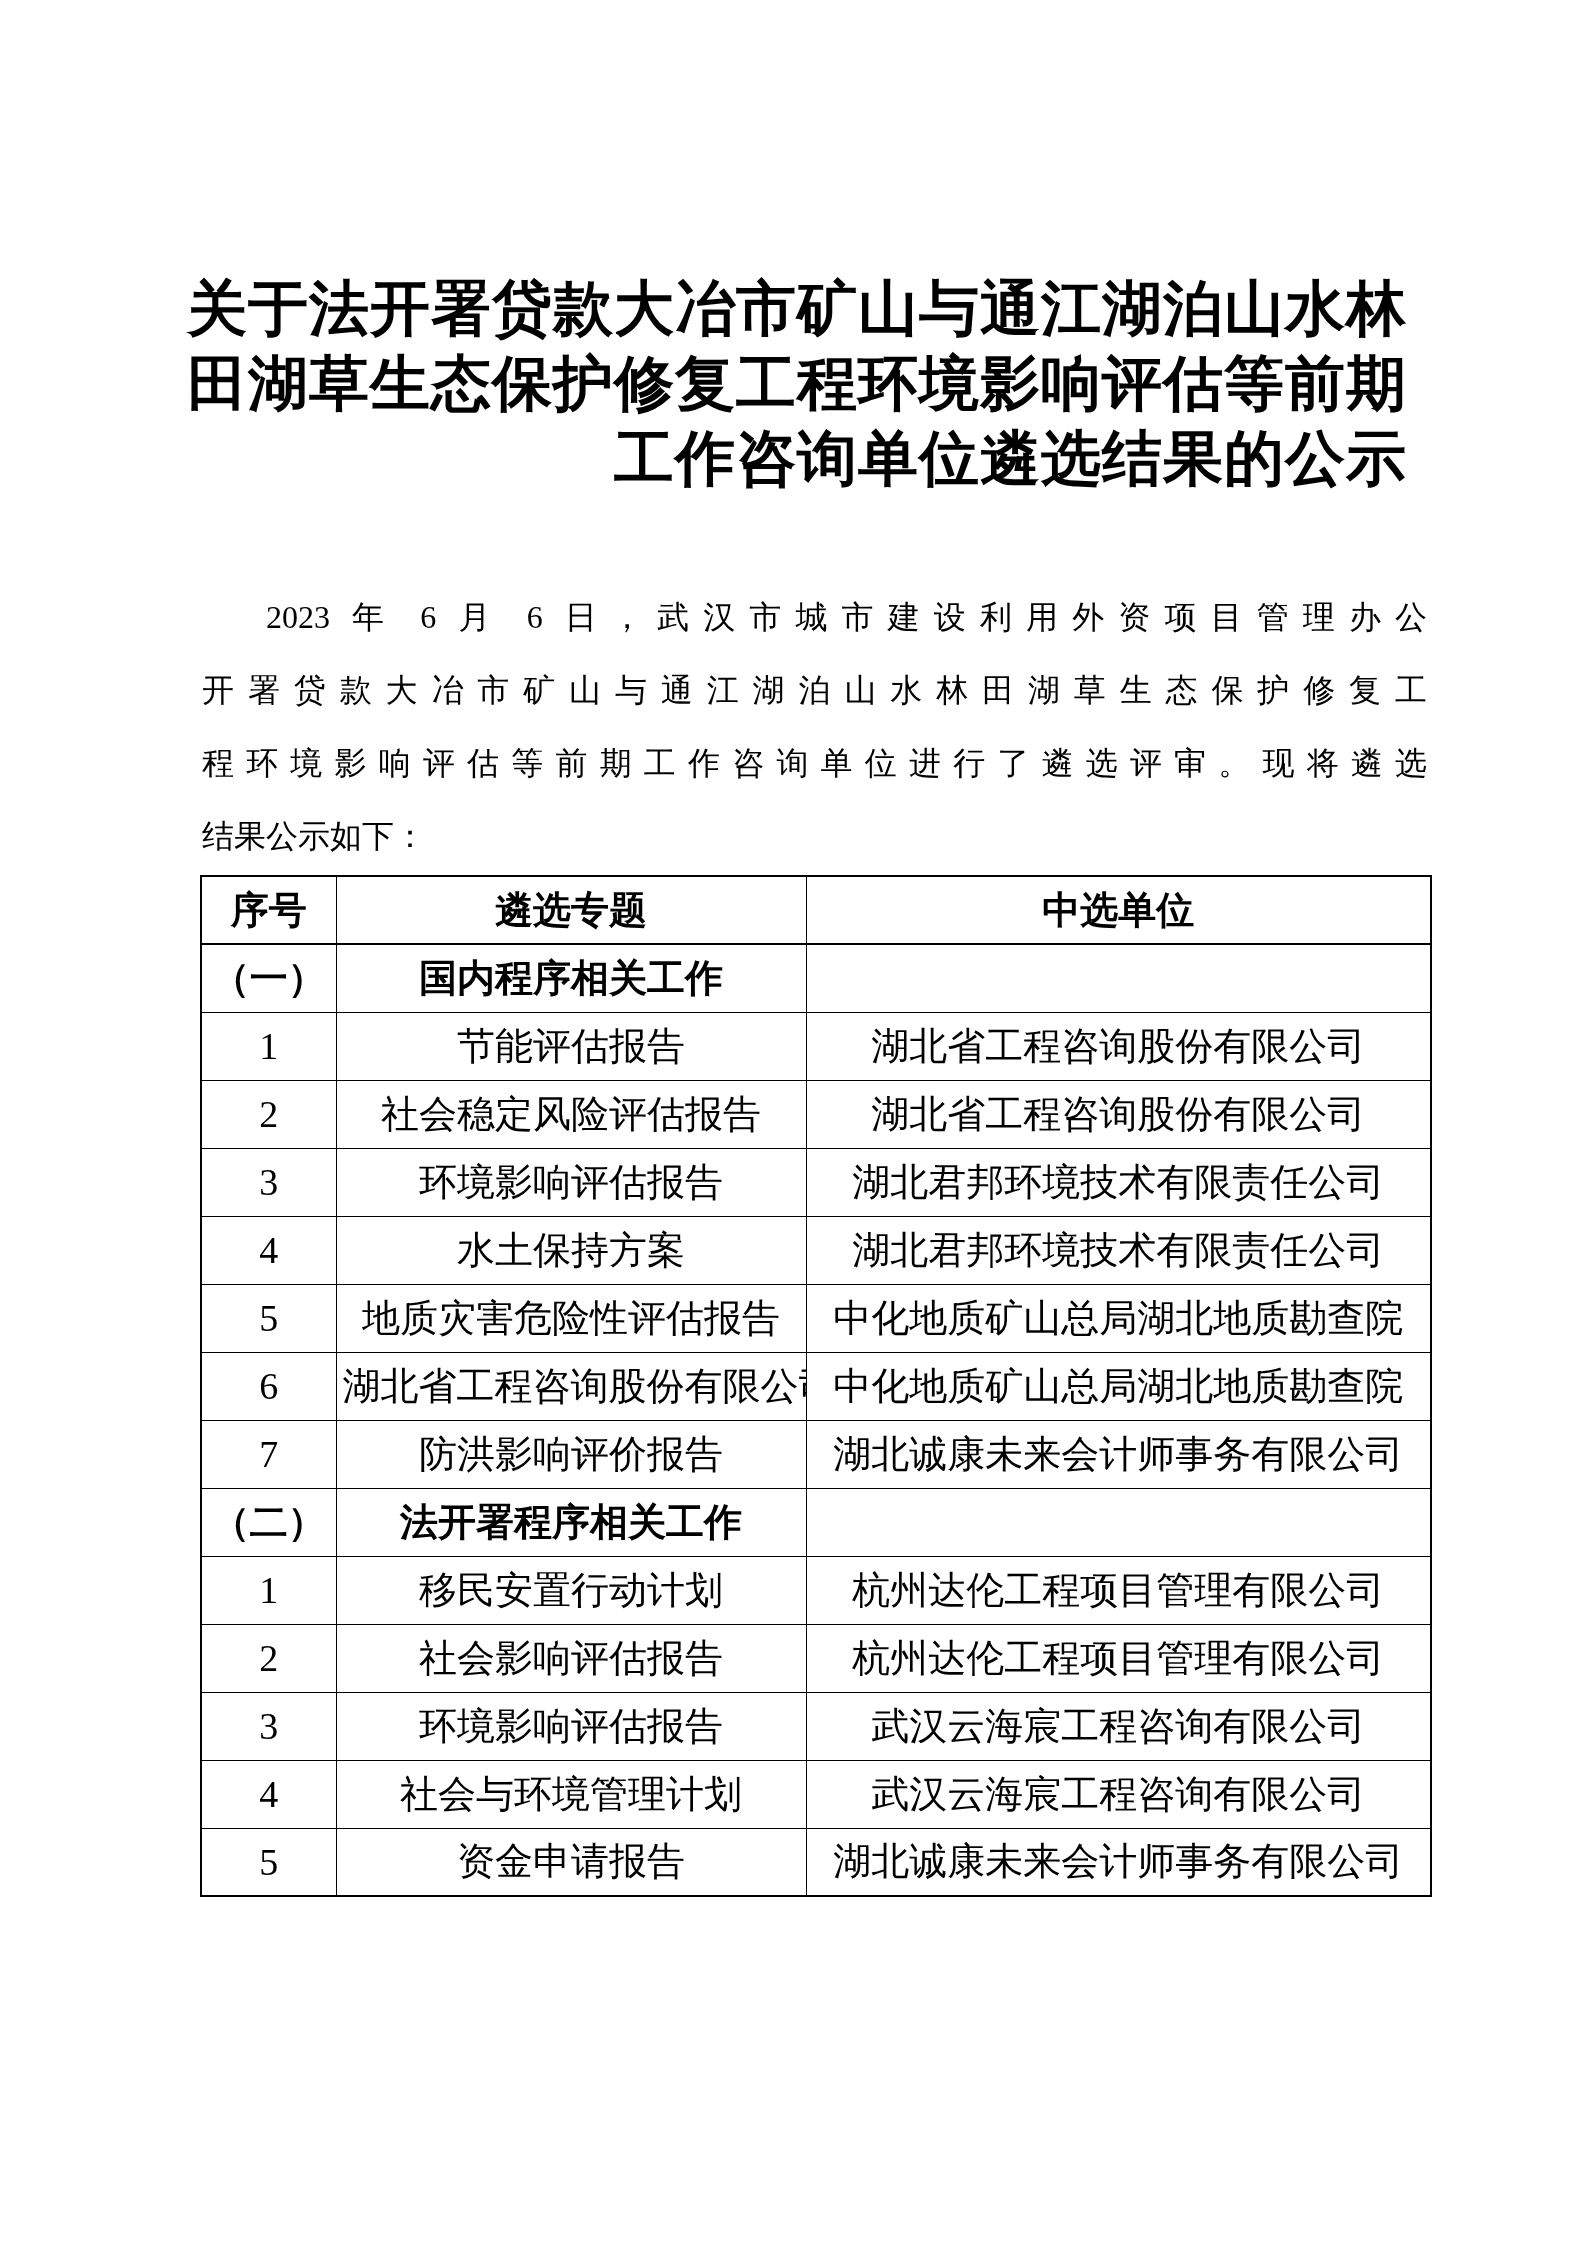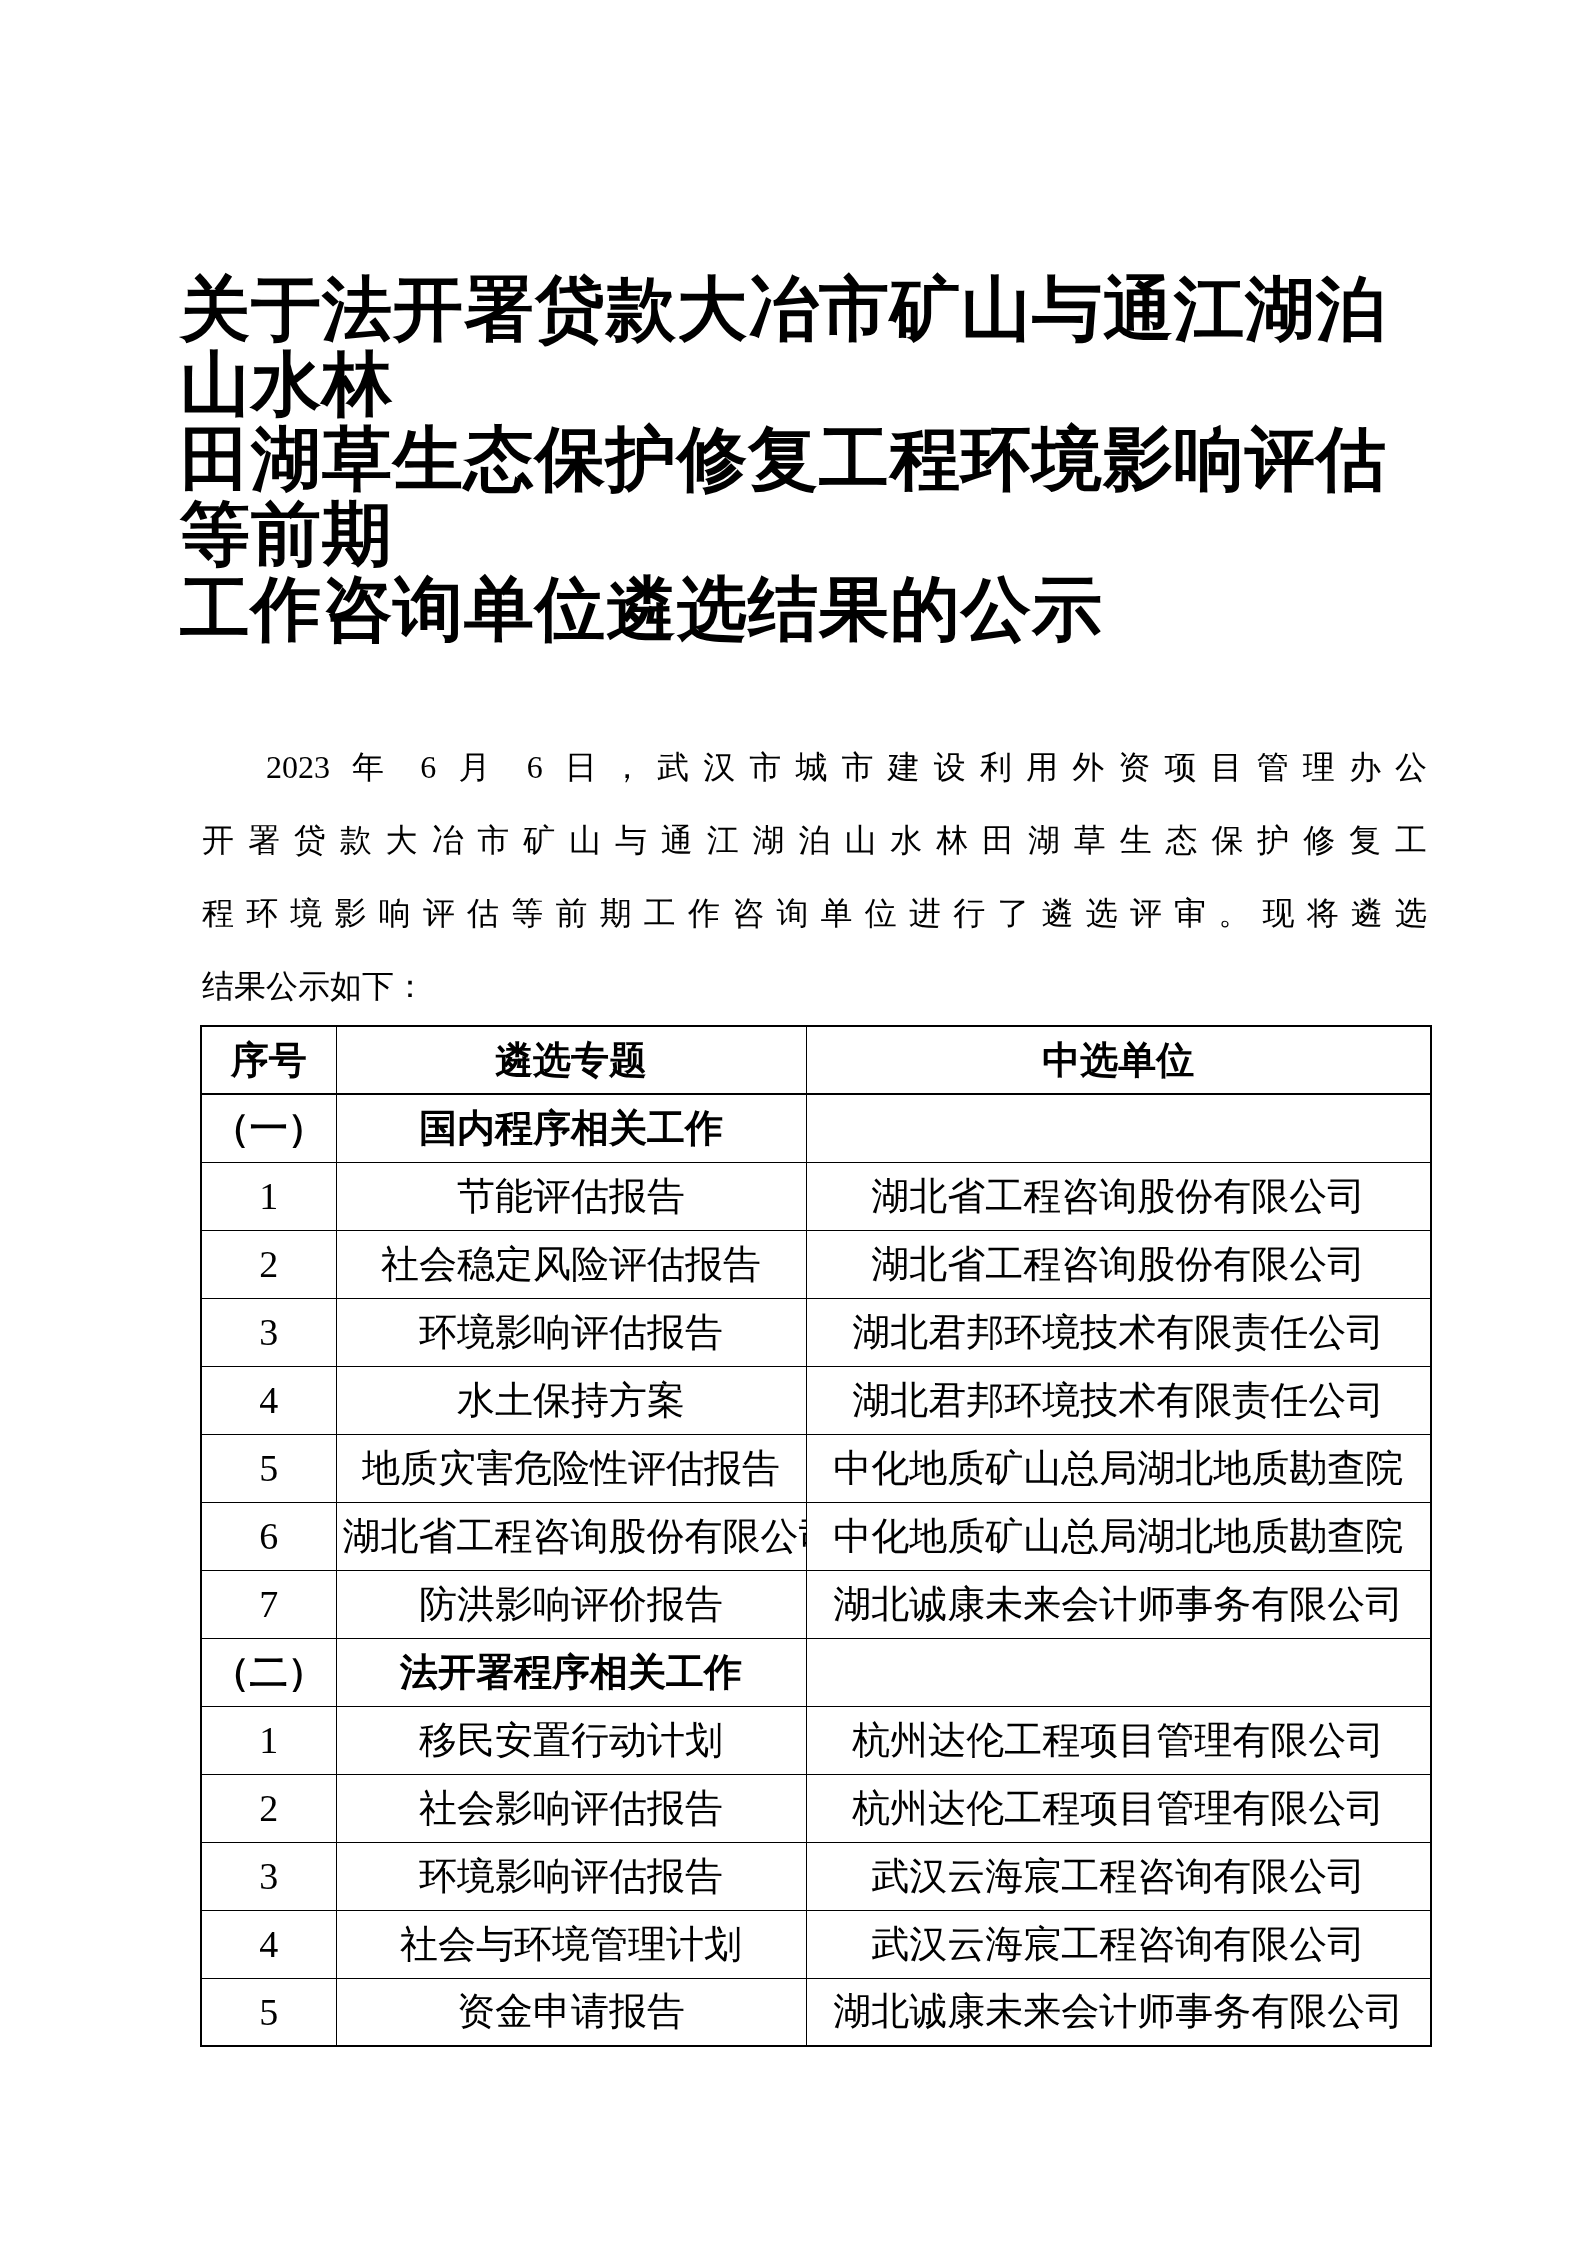--- a/index.html
+++ b/index.html
@@ -11,23 +11,23 @@
     margin: 0 auto;
     background: #ffffff;
     color: #000000;
     font-family: "Liberation Serif", "DejaVu Serif", serif;
     overflow: hidden;
   }
   .doc-title {
     padding-top: 272px;
     margin-left: 180px;
     margin-right: 180px;
-    text-align: left;
+    text-align: right;
     font-weight: bold;
-    font-size: 70px;
+    font-size: 60px;
     line-height: 75px;
     letter-spacing: 1px;
   }
   .doc-body {
     margin: 84px 160px 0 202px;
     width: 1225px;
     font-size: 32px;
     line-height: 73px;
   }
   .doc-body .line { white-space: nowrap; }

